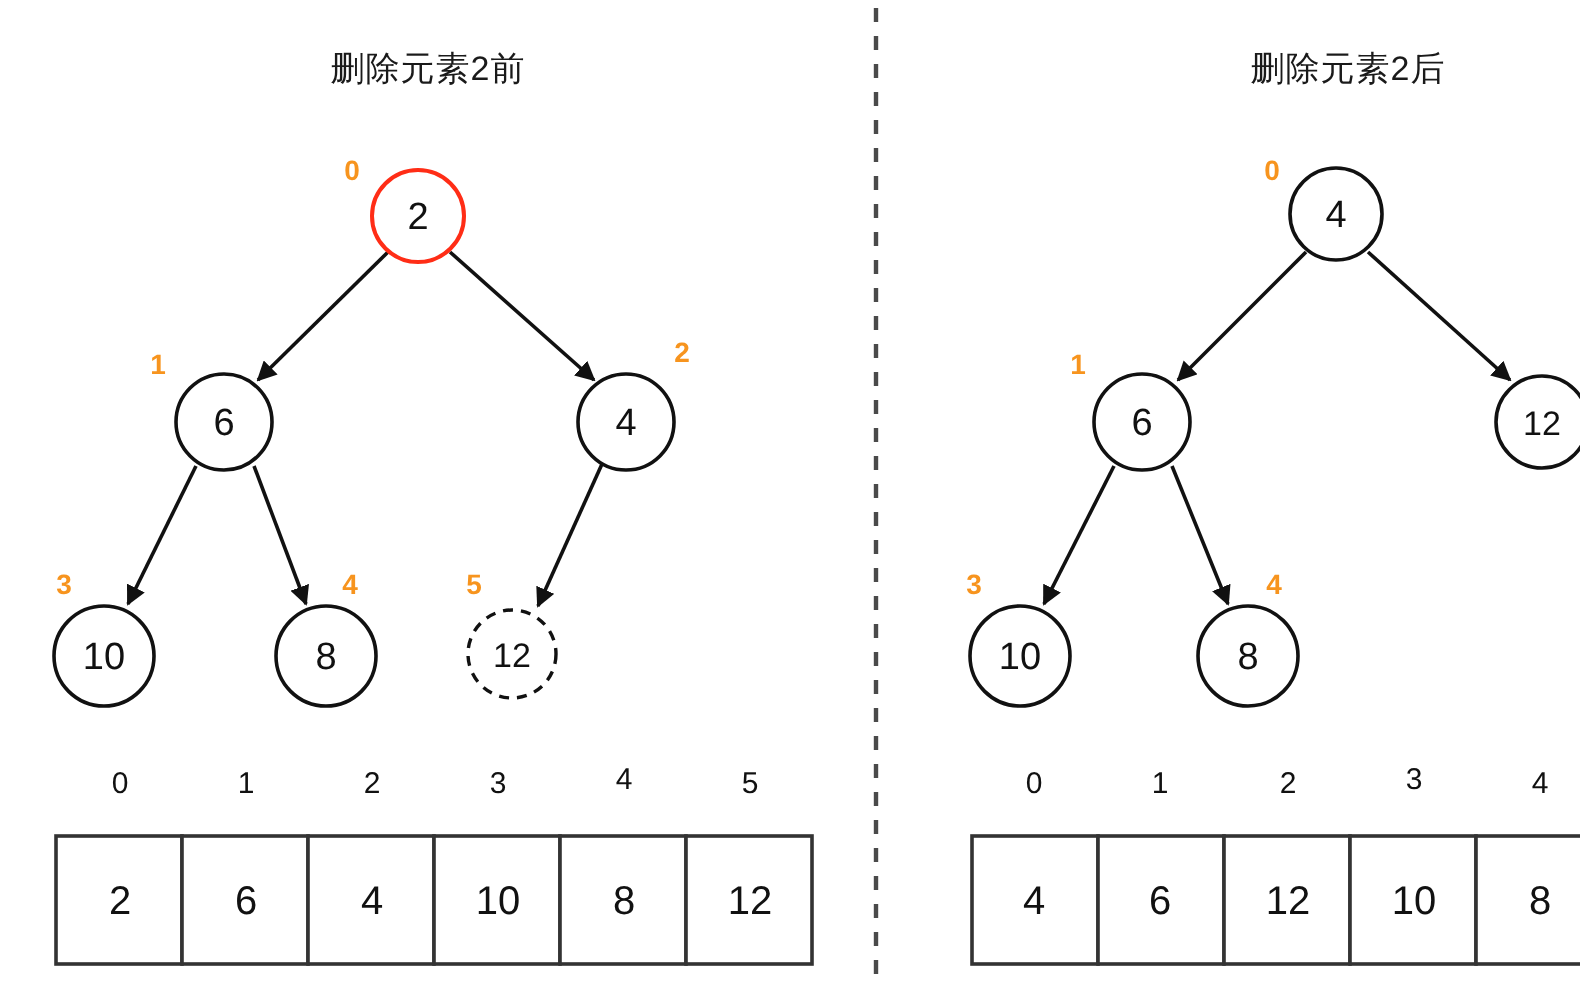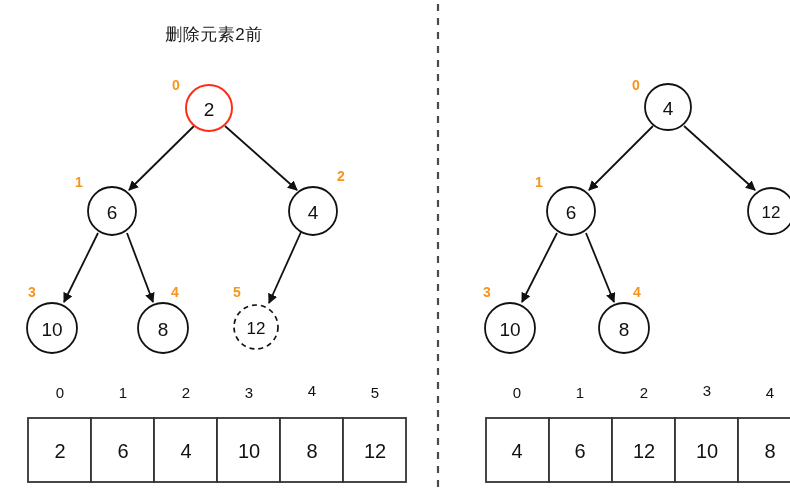--- a/index.html
+++ b/index.html
@@ -93,20 +93,21 @@
     stroke-width: 2.2;
     stroke-dasharray: 7 7;
   }
 </style>
 </head>
 <body>
 
 <div id="canvas">
 
   <div class="panel-title" style="left:195px; top:23px;">删除元素2前</div>
+  <div class="panel-title" style="left:655px; top:23px;">删除元素2后</div>
 
   <svg class="diagram" viewBox="0 0 790 493">
     <defs>
       <marker id="arrow" viewBox="0 0 10 10" refX="9" refY="5" markerWidth="5.5" markerHeight="5.5" orient="auto-start-reverse">
         <path d="M 0 0 L 10 5 L 0 10 z" fill="#111111"></path>
       </marker>
     </defs>
 
     <line class="divider-line" x1="419" y1="4" x2="419" y2="490"></line>
 

